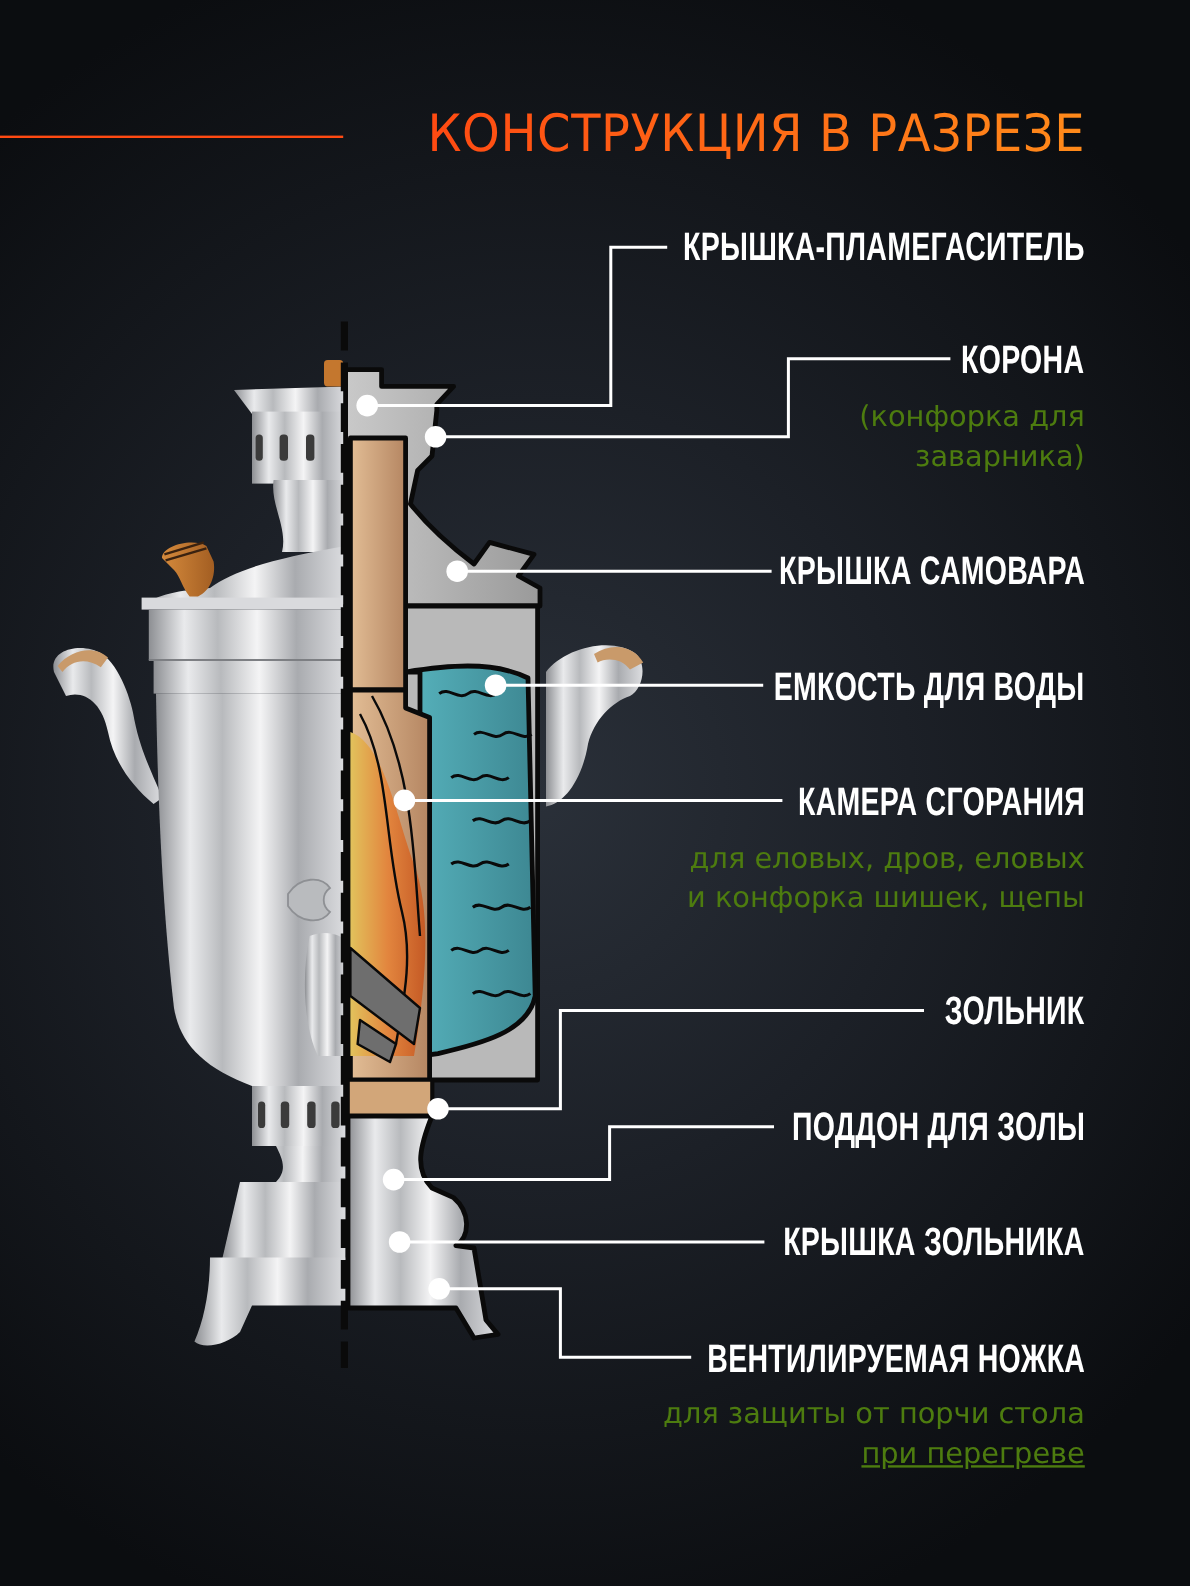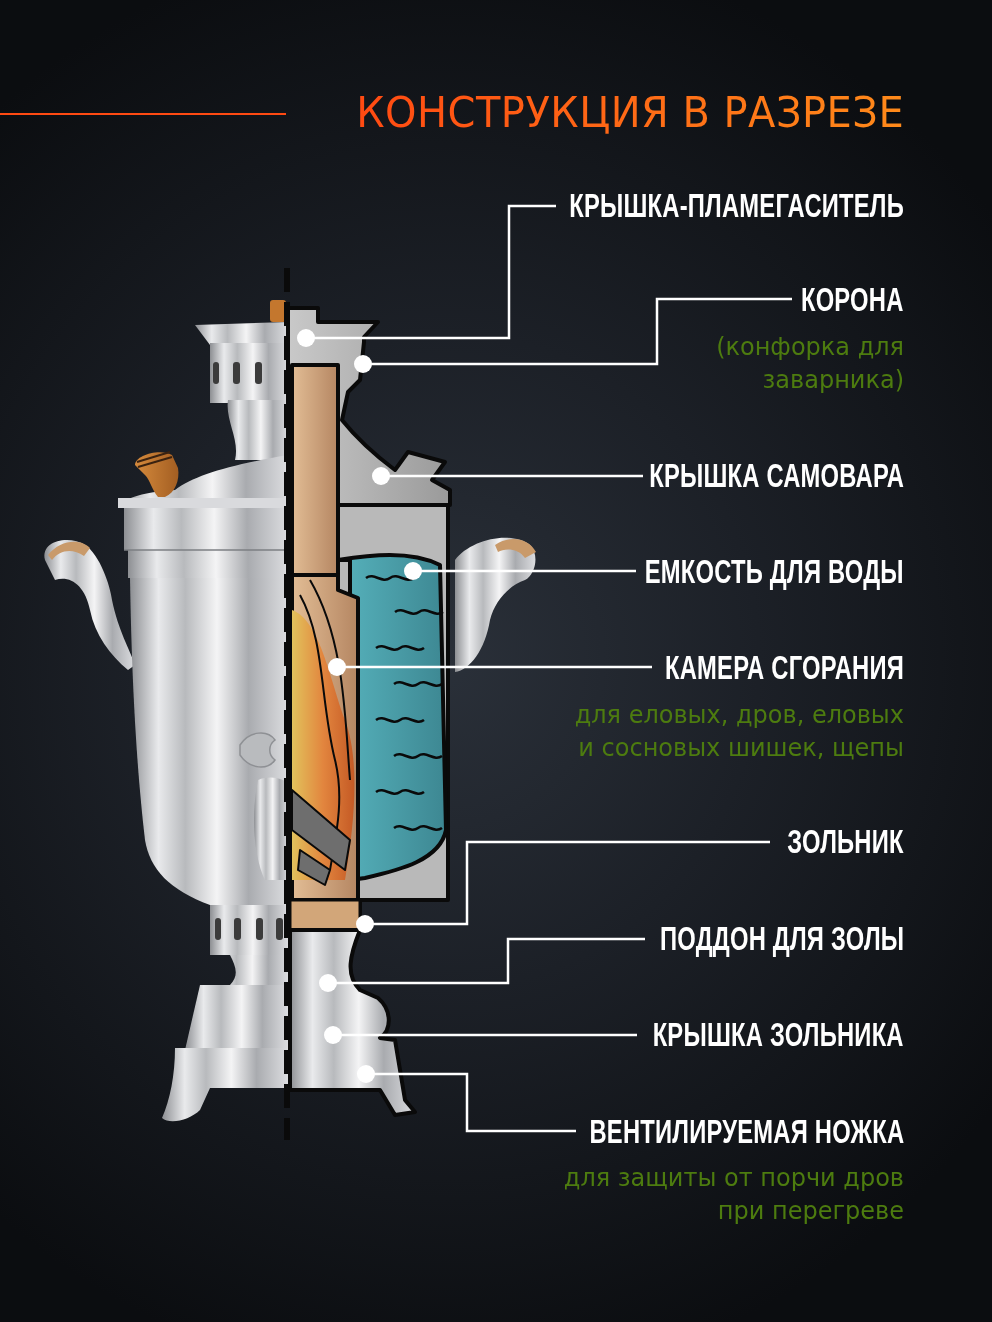--- a/index.html
+++ b/index.html
@@ -178,23 +178,23 @@
 <div class="label" style="top:281px;">КОРОНА</div>
 <div class="sub" style="top:331px;">(конфорка для</div>
 <div class="sub" style="top:364px;margin-left:41px;">заварника)</div>
 
 <div class="label" style="top:457px;">КРЫШКА САМОВАРА</div>
 
 <div class="label" style="top:553px;">ЕМКОСТЬ ДЛЯ ВОДЫ</div>
 
 <div class="label" style="top:649px;">КАМЕРА СГОРАНИЯ</div>
 <div class="sub" style="top:699px;">для еловых, дров, еловых</div>
-<div class="sub" style="top:732px;">и сосновых шишек, щепы</div>
+<div class="sub" style="top:732px;">и конфорка шишек, щепы</div>
 
 <div class="label" style="top:823px;">ЗОЛЬНИК</div>
 
 <div class="label" style="top:920px;">ПОДДОН ДЛЯ ЗОЛЫ</div>
 
 <div class="label" style="top:1016px;">КРЫШКА ЗОЛЬНИКА</div>
 
 <div class="label" style="top:1113px;">ВЕНТИЛИРУЕМАЯ НОЖКА</div>
-<div class="sub" style="top:1162px;">для защиты от порчи дров</div>
-<div class="sub" style="top:1195px;">при перегреве</div>
+<div class="sub" style="top:1162px;">для защиты от порчи стола</div>
+<div class="sub" style="top:1195px;text-decoration:underline;">при перегреве</div>
 
 </body></html>

